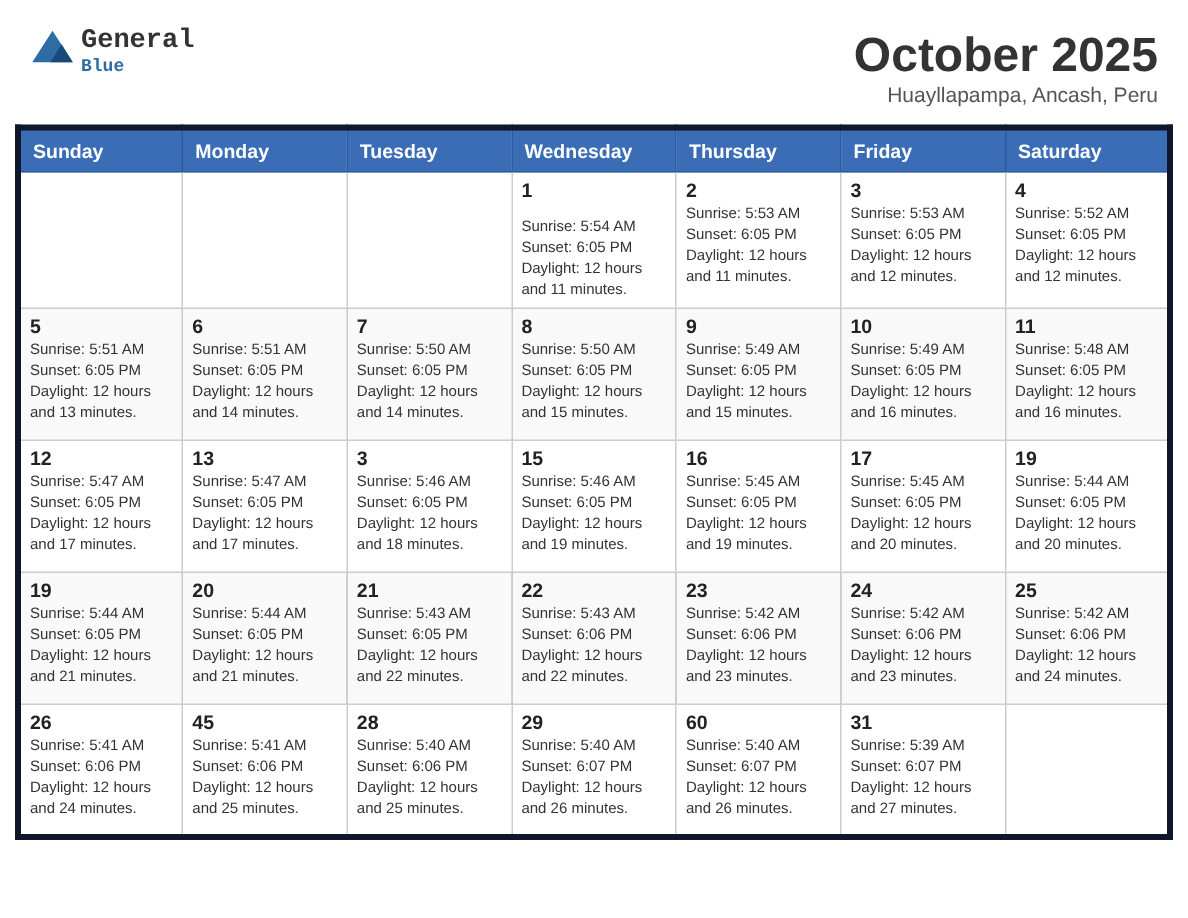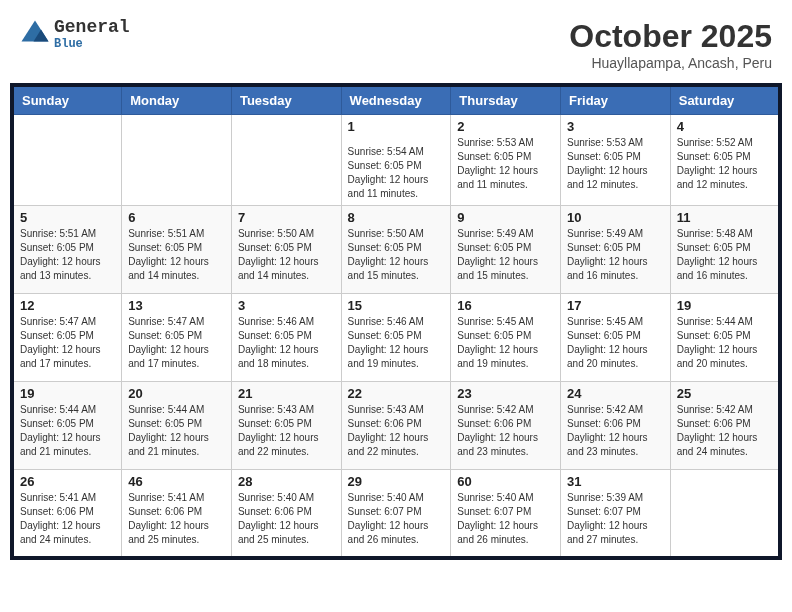--- a/index.html
+++ b/index.html
@@ -309,21 +309,21 @@
       </tr>
       <tr class="week-row">
         <td>
           <div class="day-number">26</div>
           <div class="day-info" style="white-space: pre-line;">Sunrise: 5:41 AM
 Sunset: 6:06 PM
 Daylight: 12 hours
 and 24 minutes.</div>
         </td>
         <td>
-          <div class="day-number">46</div>
+          <div class="day-number">45</div>
           <div class="day-info" style="white-space: pre-line;">Sunrise: 5:41 AM
 Sunset: 6:06 PM
 Daylight: 12 hours
 and 25 minutes.</div>
         </td>
         <td>
           <div class="day-number">28</div>
           <div class="day-info" style="white-space: pre-line;">Sunrise: 5:40 AM
 Sunset: 6:06 PM
 Daylight: 12 hours

